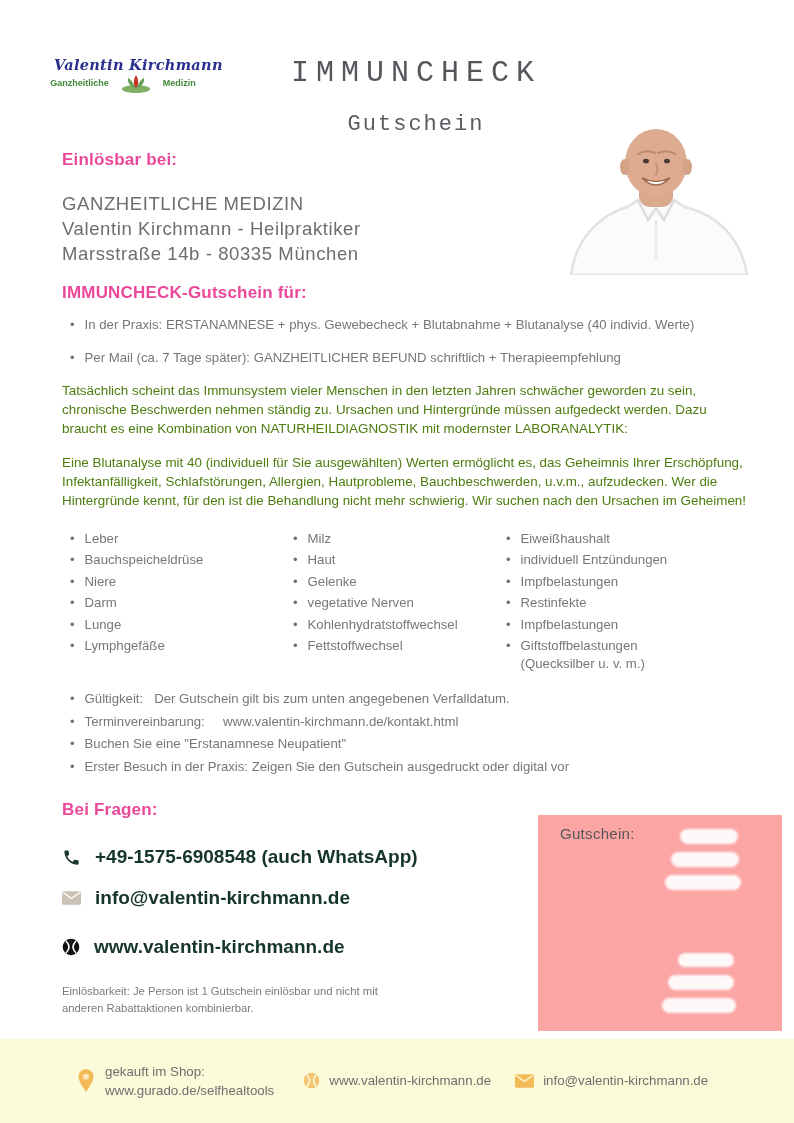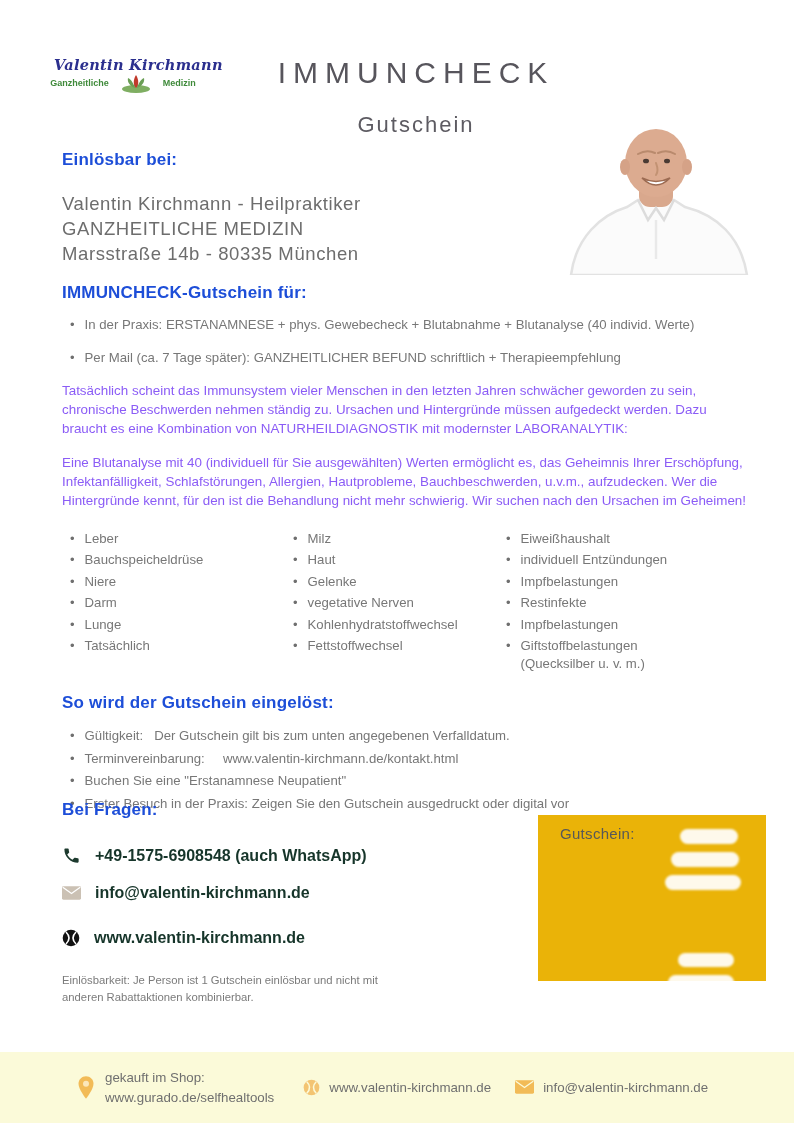--- a/index.html
+++ b/index.html
@@ -8,68 +8,68 @@
 
   
   .logo{position:absolute;left:54px;top:56px;width:138px;text-align:center;}
   .logo-script{font-family:"DejaVu Serif", serif;font-style:italic;font-weight:bold;
                color:#2b2f8e;font-size:14.5px;letter-spacing:.3px;white-space:nowrap;}
   .logo-sub{display:flex;align-items:center;justify-content:center;gap:10px;margin-top:0;}
   .logo-sub span{color:#3f8a3a;font-size:9px;font-weight:bold;}
 
   
   .title-wrap{position:absolute;left:0;right:0;top:56px;text-align:center;
-              font-family:Liberation Sans, sans-serif;color:#57555c;padding-left:38px;}
+              font-family:Liberation Mono, monospace;color:#57555c;padding-left:38px;}
   .title{font-size:30px;letter-spacing:7px;font-weight:400;}
   .subtitle{font-size:22px;letter-spacing:2px;margin-top:22px;color:#5d5b62;}
 
   
   .photo{position:absolute;left:543px;top:127px;width:225px;height:148px;}
 
   
   .content{position:absolute;left:62px;top:150px;width:692px;}
-  .h-sec{font-size:17px;font-weight:bold;color:#1d4ed8;letter-spacing:.2px;margin:0;}
+  .h-sec{font-size:17px;font-weight:bold;color:#ec4899;letter-spacing:.2px;margin:0;}
   .address{margin-top:21px;color:#6d6d6d;font-size:18.5px;letter-spacing:.6px;line-height:1.36;}
   .h-for{margin-top:17px;}
   .blist{margin-top:13px;}
   .brow{display:flex;gap:10px;color:#777777;font-size:13.2px;line-height:1.32;margin-bottom:15px;}
   .bdot{color:#6f6f6f;font-size:13px;line-height:1.32;flex:0 0 auto;padding-left:8px;}
-  .para{margin-top:15px;color:#8b5cf6;font-size:13.4px;line-height:1.42;width:690px;}
+  .para{margin-top:15px;color:#4d7c0f;font-size:13.4px;line-height:1.42;width:690px;}
   .organs{display:flex;margin-top:19px;}
   .ocol{font-size:13.2px;color:#777777;}
   .ocol-1{width:223px;}
   .ocol-2{width:213px;}
   .ocol-3{width:195px;}
   .orow{display:flex;gap:10px;line-height:1.33;margin-bottom:4px;}
   .h-redeem{margin-top:17px;}
   .rlist{margin-top:14px;}
   .rlist .brow{margin-bottom:5px;}
 
   
   .contact{position:absolute;left:62px;top:800px;width:450px;}
-  .c-row{display:flex;align-items:center;gap:14px;font-weight:bold;color:#16352a;font-size:16px;}
+  .c-row{display:flex;align-items:center;gap:14px;font-weight:bold;color:#16352a;font-size:19px;}
   .c-row.phone{margin-top:26px;}
   .c-row.mail{margin-top:19px;}
   .c-row.web{margin-top:27px;}
   .c-icon{flex:0 0 auto;display:inline-flex;}
   .note{margin-top:25px;color:#7b7b7b;font-size:11.3px;line-height:1.5;width:320px;}
 
   
-  .vbox{position:absolute;left:538px;top:815px;width:228px;height:166px;background:#eab308;}
+  .vbox{position:absolute;left:538px;top:815px;width:228px;height:216px;background:#fca5a5;padding-left:16px;}
   .vbox-label{position:absolute;left:22px;top:10px;color:#585858;font-size:15px;letter-spacing:.3px;}
   .redact{position:absolute;background:rgba(255,255,255,.92);border-radius:8px;filter:blur(1.2px);}
   .r1{left:142px;top:14px;width:58px;height:15px;}
   .r2{left:133px;top:37px;width:68px;height:15px;}
   .r3{left:127px;top:60px;width:76px;height:15px;}
   .r4{left:140px;top:138px;width:56px;height:14px;}
   .r5{left:130px;top:160px;width:66px;height:15px;}
   .r6{left:124px;top:183px;width:74px;height:15px;}
 
   
-  .footer{position:absolute;left:0;bottom:0;width:794px;height:71px;background:#fbfad9;
+  .footer{position:absolute;left:0;bottom:0;width:794px;height:84px;background:#fbfad9;
           display:flex;align-items:center;}
   .f-item{display:flex;align-items:center;gap:9px;color:#6f6f6f;font-size:13.3px;line-height:1.45;}
   .f-shop{margin-left:76px;}
   .f-web{margin-left:29px;}
   .f-mail{margin-left:24px;}
   .f-icon{flex:0 0 auto;display:inline-flex;}
 </style>
 </head>
 <body>
 
@@ -112,22 +112,22 @@
       <path d="M99,51 q14,14 28,0 q-14,7 -28,0 Z" fill="#ffffff" stroke="#9c6b52" stroke-width="1.6"></path>
       <path d="M95,73 L105,93 L113,81 L121,93 L131,73" fill="none" stroke="#dcdcdc" stroke-width="2.5"></path>
       <path d="M113,93 L113,132" stroke="#e9e9e9" stroke-width="2.5"></path>
     </svg>
   </div>
 
   <div class="content">
     <h2 class="h-sec">Einlösbar bei:</h2>
 
     <div class="address">
+      <div>GANZHEITLICHE MEDIZIN</div>
       <div>Valentin Kirchmann - Heilpraktiker</div>
-      <div>GANZHEITLICHE MEDIZIN</div>
       <div>Marsstraße 14b - 80335 München</div>
     </div>
 
     <h2 class="h-sec h-for">IMMUNCHECK-Gutschein für:</h2>
 
     <div class="blist">
       <div class="brow">
         <span class="bdot">•</span>
         <span>In der Praxis: ERSTANAMNESE + phys. Gewebecheck + Blutabnahme + Blutanalyse (40 individ. Werte)</span>
       </div>
@@ -157,21 +157,21 @@
         <div class="orow">
             <span class="bdot">•</span>
             <span>Darm</span>
           </div>
         <div class="orow">
             <span class="bdot">•</span>
             <span>Lunge</span>
           </div>
         <div class="orow">
             <span class="bdot">•</span>
-            <span>Tatsächlich</span>
+            <span>Lymphgefäße</span>
           </div>
       </div>
       <div class="ocol ocol-2">
         <div class="orow">
             <span class="bdot">•</span>
             <span>Milz</span>
           </div>
         <div class="orow">
             <span class="bdot">•</span>
             <span>Haut</span>
@@ -214,21 +214,20 @@
             <span class="bdot">•</span>
             <span>Impfbelastungen</span>
           </div>
         <div class="orow">
             <span class="bdot">•</span>
             <span>Giftstoffbelastungen (Quecksilber u. v. m.)</span>
           </div>
       </div>
     </div>
 
-    <h2 class="h-sec h-redeem">So wird der Gutschein eingelöst:</h2>
 
     <div class="rlist">
       <div class="brow">
         <span class="bdot">•</span>
         <span>Gültigkeit:&nbsp;&nbsp; Der Gutschein gilt bis zum unten angegebenen Verfalldatum.</span>
       </div>
       <div class="brow">
         <span class="bdot">•</span>
         <span>Terminvereinbarung:&nbsp;&nbsp;&nbsp;&nbsp; www.valentin-kirchmann.de/kontakt.html</span>
       </div>

